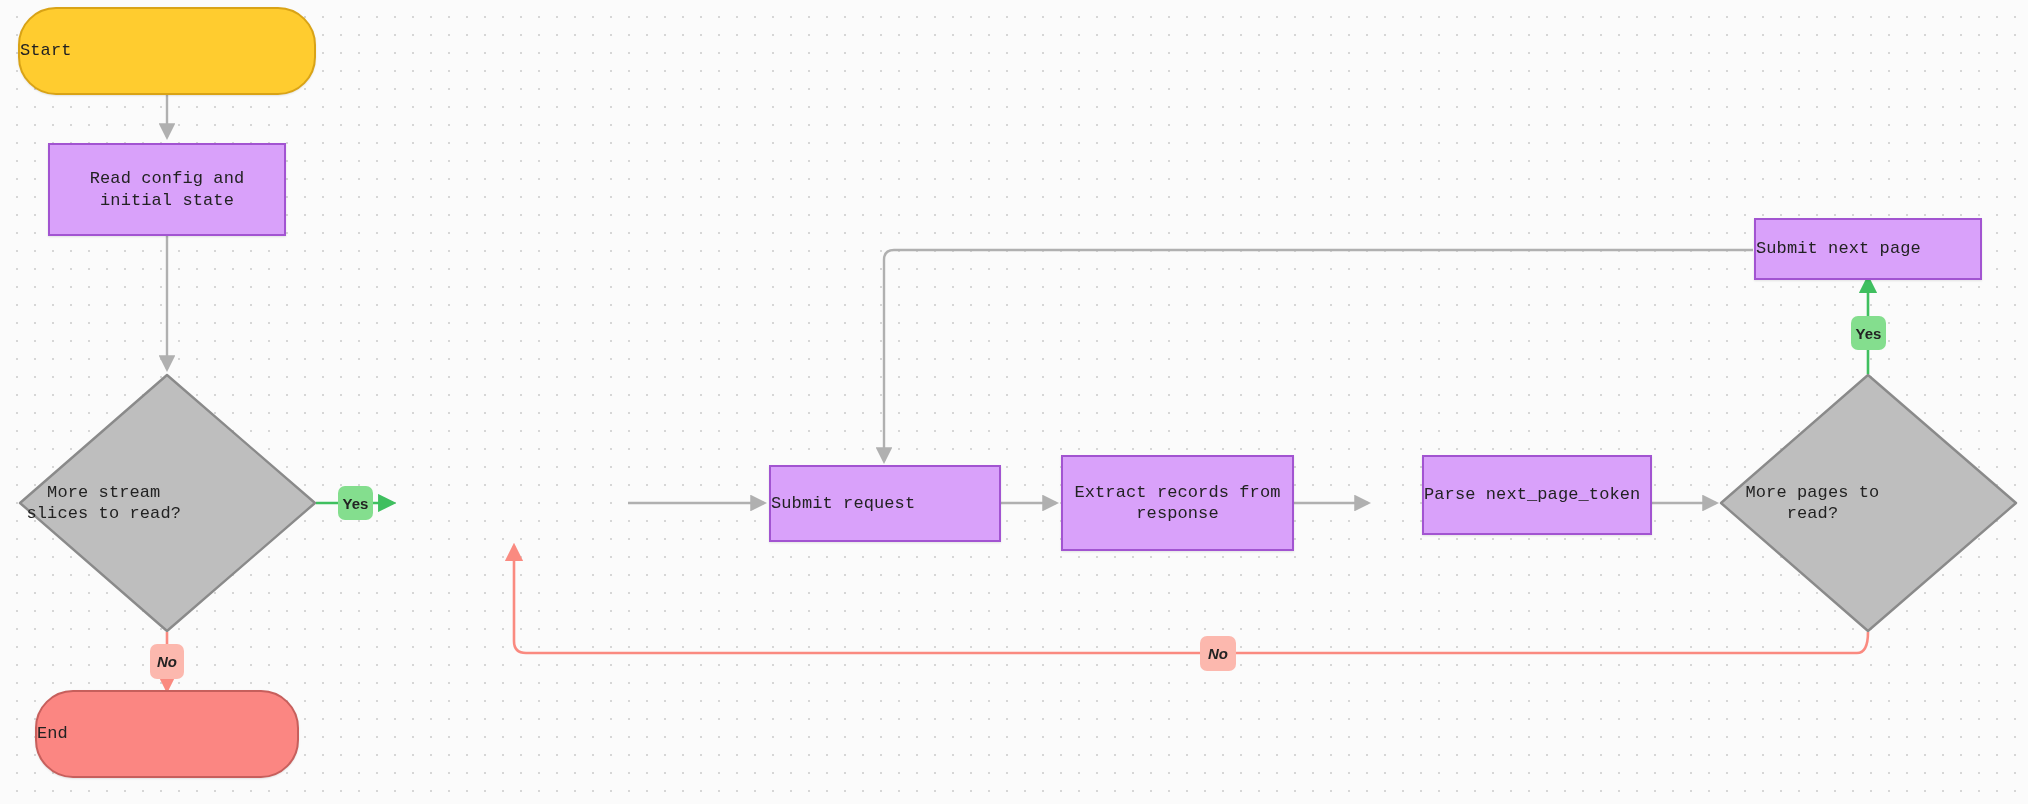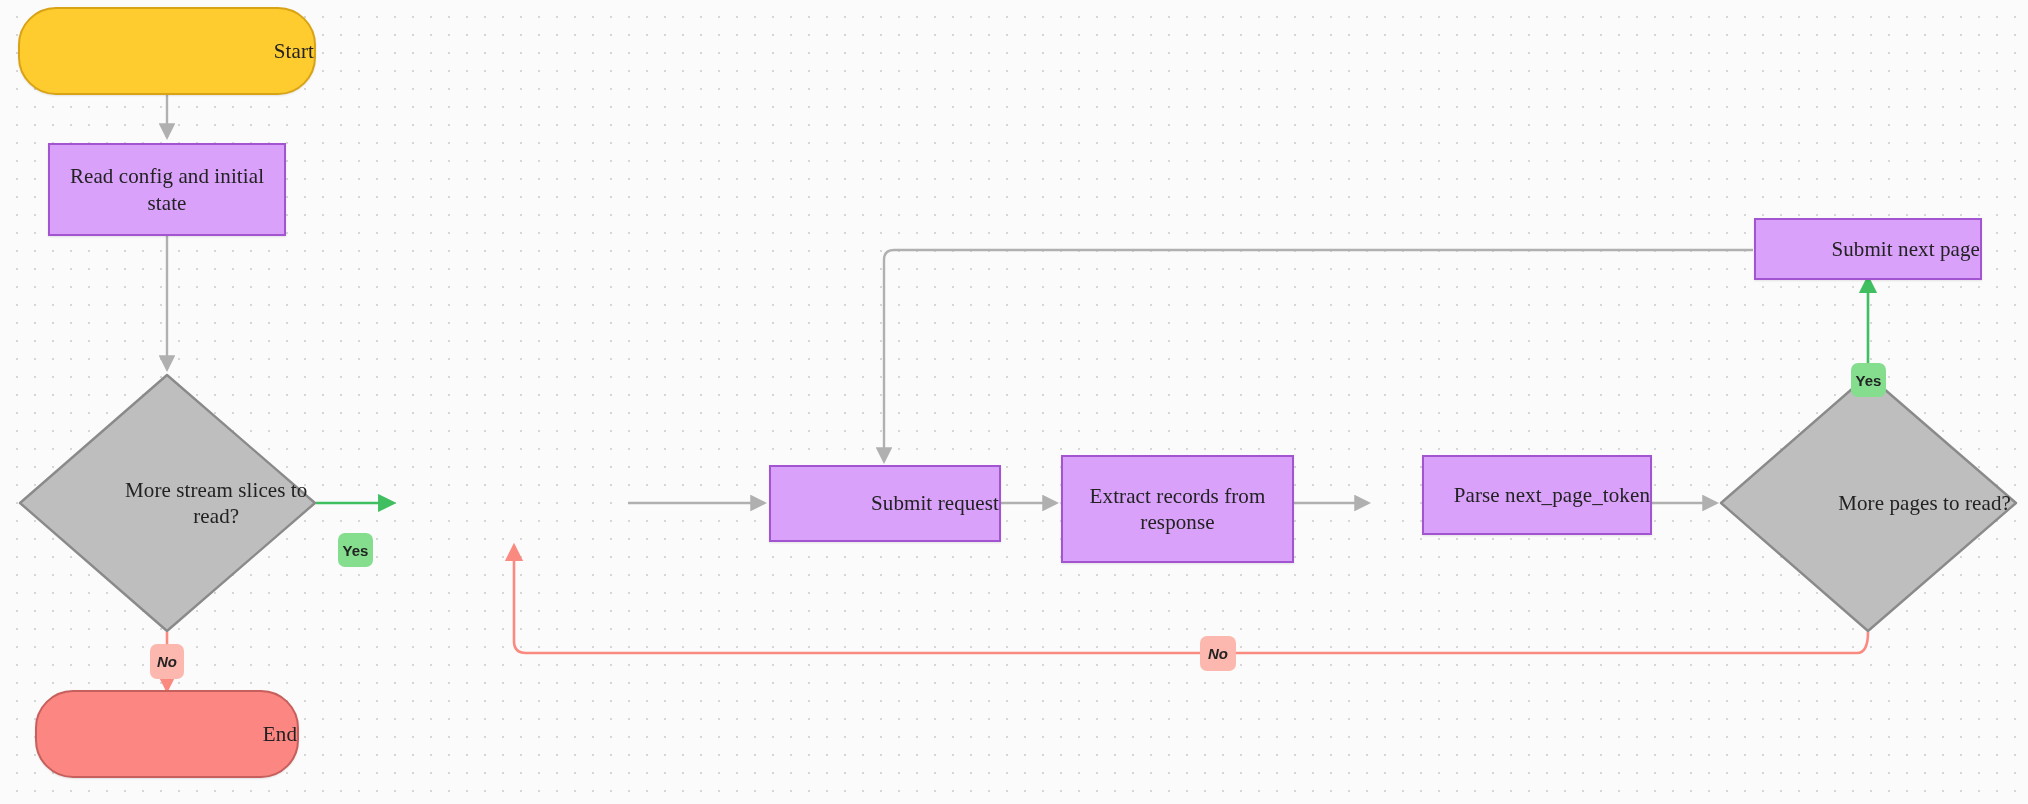--- a/index.html
+++ b/index.html
@@ -23,24 +23,24 @@
     inset: 0;
     width: 2028px;
     height: 804px;
     pointer-events: none;
   }
   .node {
     position: absolute;
     box-sizing: border-box;
     display: flex;
     align-items: center;
-    justify-content: flex-end;
+    justify-content: flex-start;
     text-align: center;
-    font-family: Liberation Serif, serif;
-    font-size: 21px;
+    font-family: Liberation Mono, monospace;
+    font-size: 17px;
     line-height: 1.25;
     color: #222222;
     letter-spacing: 0.1px;
   }
   .node-terminal {
     background: #FFCC2F;
     border: 2.2px solid #D9A316;
     border-radius: 38px;
     box-shadow: 0 1px 2px rgba(0,0,0,0.10);
   }
@@ -71,21 +71,21 @@
     display: flex;
     align-items: center;
     justify-content: center;
     font-family: "Liberation Sans", sans-serif;
     font-size: 15px;
     font-weight: 600;
     color: #232323;
     border-radius: 7px;
     padding: 0 2px;
   }
-  .badge-yes { background: #84DE8E; margin-top: 47px; }
+  .badge-yes { background: #84DE8E; }
   .badge-no  { background: #FCB8AE; font-style: italic; }
 </style>
 </head>
 <body>
 
 <div id="canvas">
 
   <svg id="edge-layer" viewBox="0 0 2028 804" width="2028" height="804" xmlns="http://www.w3.org/2000/svg">
     <defs>
       <marker id="arrow-gray" viewBox="0 0 10 10" refX="8.2" refY="5" markerWidth="7" markerHeight="7" orient="auto-start-reverse">
@@ -139,21 +139,21 @@
 
   <div class="node node-end" style="left:35px; top:690px; width:264px; height:88px;">
     <span>End</span>
   </div>
 
 
   <div class="node node-process" style="left:769px; top:465px; width:232px; height:77px;">
     <span>Submit request</span>
   </div>
 
-  <div class="node node-process" style="left:1061px; top:455px; width:233px; height:108px;">
+  <div class="node node-process" style="left:1061px; top:455px; width:233px; height:96px;">
     <span>Extract records from response</span>
   </div>
 
   <div class="node node-process" style="left:1374px; top:455px; width:230px; height:80px;margin-left:48px;">
     <span>Parse next_page_token</span>
   </div>
 
   <div class="node node-decision" style="left:1721px; top:375px; width:295px; height:256px;">
     <span class="diamond-label">More pages to read?</span>
   </div>

